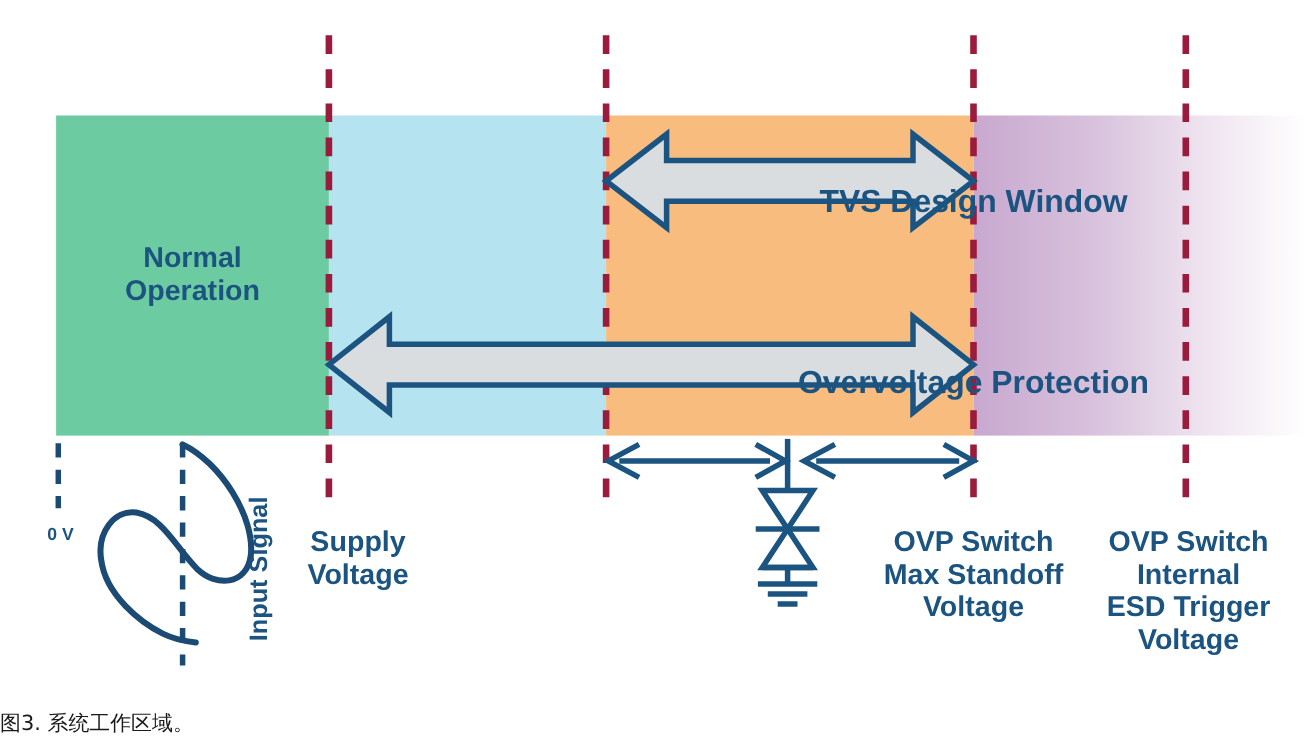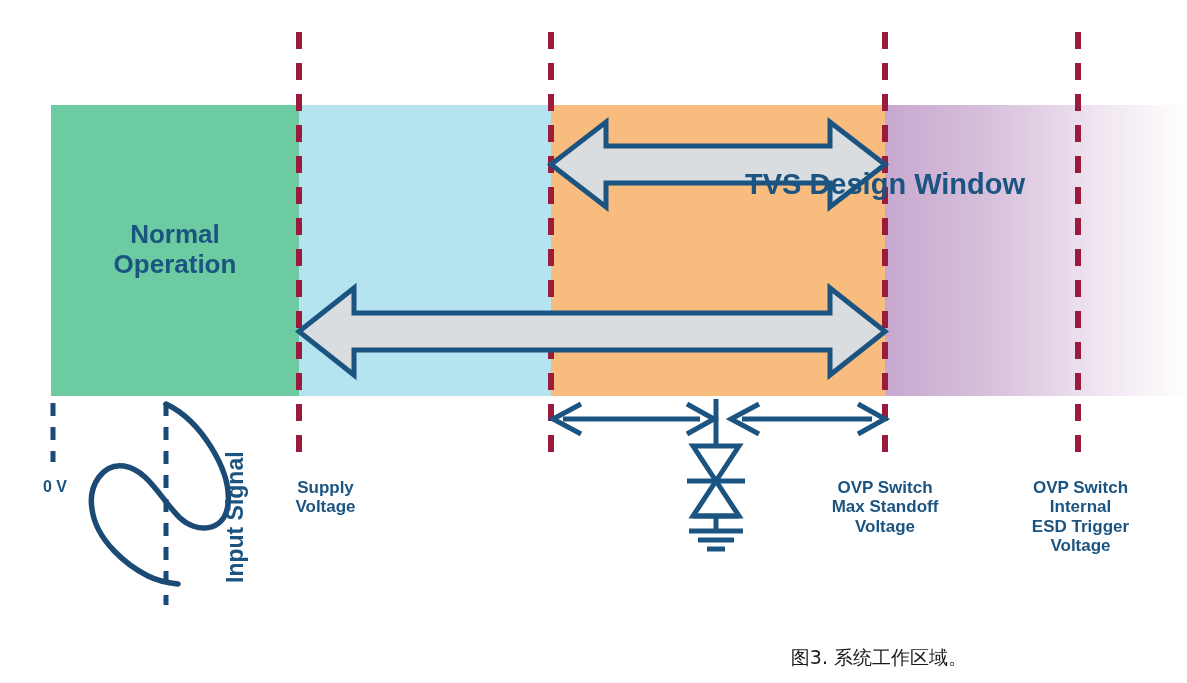--- a/index.html
+++ b/index.html
@@ -33,21 +33,21 @@
     font-family: "Liberation Sans", sans-serif;
     line-height: 1.14;
     text-align: center;
     white-space: pre-line;
   }
   .band-label {
     font-size: 26px;
     color: #1b5480;
   }
   .axis-label {
-    font-size: 17px;
+    font-size: 26px;
   }
   .zero-label {
     font-size: 16px;
   }
   .rot-label {
     font-size: 23px;
     transform: rotate(-90deg);
     transform-origin: left top;
     white-space: nowrap;
   }
@@ -59,21 +59,21 @@
     font-size: 29px;
     text-align: center;
     width: 100%;
     white-space: nowrap;
   }
   .caption {
     position: absolute;
     left: 0;
     top: 645px;
     width: 967px;
-    text-align: right;
+    text-align: left;
     font-family: "DejaVu Sans", sans-serif;
     font-size: 19px;
     color: #1a1a1a;
   }
 </style>
 </head>
 <body>
 
 <div id="figure">
 
@@ -145,20 +145,23 @@
     </g>
   </svg>
 
   <div class="lbl band-label" style="left:51px; top:220px; width:248px;">Normal
 Operation</div>
 
   <div class="lbl" style="left:551px; top:150px; width:334px;">
     <span class="arrow-text">TVS Design Window</span>
   </div>
 
+  <div class="lbl" style="left:299px; top:314px; width:586px;">
+    <span class="arrow-text">Overvoltage Protection</span>
+  </div>
 
   <div class="lbl zero-label" style="left:18px; top:478px; width:74px;">0 V</div>
 
   <div class="lbl rot-label" style="left:222px; top:583px;">Input Signal</div>
 
   <div class="lbl axis-label" style="left:258px; top:478px; width:135px;">Supply
 Voltage</div>
 
 
   <div class="lbl axis-label" style="left:775px; top:478px; width:220px;">OVP Switch

